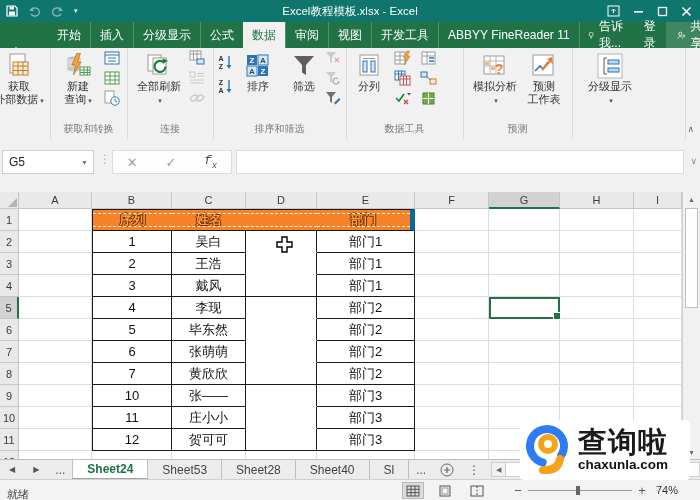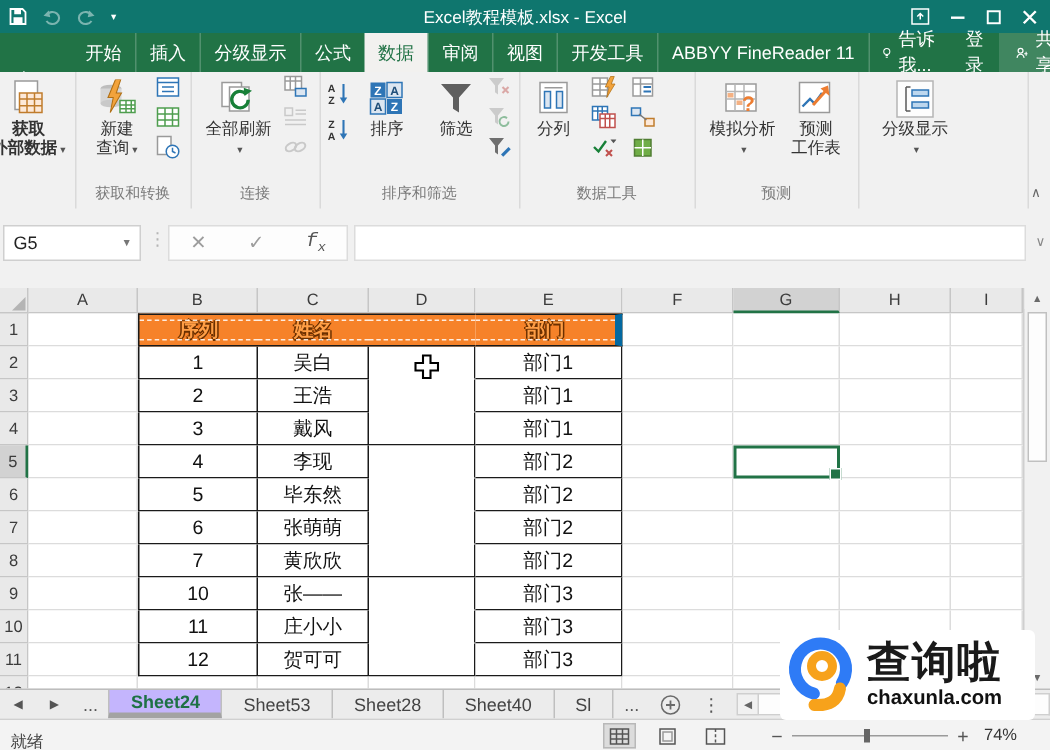--- a/index.html
+++ b/index.html
@@ -71,21 +71,21 @@
   .handle{position:absolute;right:-3px;bottom:-3px;width:6px;height:6px;background:#217346;border:1px solid #fff;}
   .cellcursor{position:absolute;left:276px;top:44px;}
   .vscroll{position:absolute;left:682px;top:0;width:18px;height:267px;background:#f1f1f1;border-left:1px solid #cfcfcf;box-sizing:border-box;}
   .vbtn{position:absolute;left:0;width:17px;height:14px;display:flex;align-items:center;justify-content:center;font-size:7px;color:#6a6a6a;background:#f1f1f1;}
   .vthumb{position:absolute;left:2px;top:16px;width:13px;height:100px;background:#fdfdfd;border:1px solid #c0c0c0;box-sizing:border-box;}
   
   .tabstrip{position:absolute;left:0;top:459px;width:700px;height:20px;background:#ececec;border-top:1px solid #bdbdbd;
             display:flex;align-items:stretch;font-size:12px;color:#444;box-sizing:border-box;}
   .nav{display:flex;align-items:center;padding:0 9px;font-size:8px;color:#555;}
   .stab{display:flex;align-items:center;padding:0 14px;border-right:1px solid #bfbfbf;white-space:nowrap;}
-  .stab.active{background:#c4b5fd;color:#1E7145;font-weight:bold;border-bottom:4px solid #a3a3a3;border-left:1px solid #bfbfbf;box-sizing:border-box;}
+  .stab.active{background:#ffffff;color:#1E7145;font-weight:bold;border-bottom:1px solid #a3a3a3;border-left:1px solid #bfbfbf;box-sizing:border-box;}
   .tsmall{display:flex;align-items:center;padding:0 7px;color:#555;}
   .hscroll{display:flex;align-items:center;flex:1;margin-left:4px;}
   .hbtn{width:15px;height:15px;display:flex;align-items:center;justify-content:center;font-size:7px;color:#666;background:#f1f1f1;border:1px solid #cfcfcf;box-sizing:border-box;}
   .htrack{flex:1;height:15px;background:#fdfdfd;border:1px solid #cfcfcf;border-left:none;box-sizing:border-box;}
   
   .statusbar{position:absolute;left:0;top:479px;width:700px;height:21px;background:#f3f3f3;border-top:1px solid #d0d0d0;box-sizing:border-box;}
   .ready{position:absolute;left:7px;top:7px;font-size:11px;color:#444;}
   .views{position:absolute;left:402px;top:2px;display:flex;gap:10px;align-items:center;}
   .vw{width:22px;height:17px;display:flex;align-items:center;justify-content:center;}
   .vw.on{background:#dcdcdc;border:1px solid #b8b8b8;box-sizing:border-box;}
@@ -166,21 +166,21 @@
           <circle cx="5" cy="4" r="2.4" fill="none" stroke="#fff" stroke-width="1.2"></circle>
           <path d="M1.5 11c.5-2.5 2-3.5 3.5-3.5S8 8.5 8.5 11" fill="none" stroke="#fff" stroke-width="1.2"></path>
           <path d="M10.5 5v4M8.5 7h4" stroke="#fff" stroke-width="1.1"></path>
         </svg>
       <span>共享</span>
     </span>
   </div>
 
   <div class="ribbon">
 
-    <div class="grp" style="left:0;width:50px;font-weight:bold;">
+    <div class="grp" style="left:0;width:50px;">
       <div class="bb" style="left:-12px;width:62px;">
         <svg width="26" height="26" viewBox="0 0 26 26">
             <rect x="4" y="1" width="15" height="19" fill="#fff" stroke="#9a9a9a"></rect>
             <rect x="7" y="9" width="15" height="13" fill="#fde9d9" stroke="#c07c2c"></rect>
             <path d="M7 13h15M7 17.5h15M12 9v13M17 9v13" stroke="#c07c2c" fill="none"></path>
           </svg>
         <div class="l1">获取</div>
         <div class="l2"><span>外部数据</span><span class="dd">▾</span></div>
       </div>
     </div>

